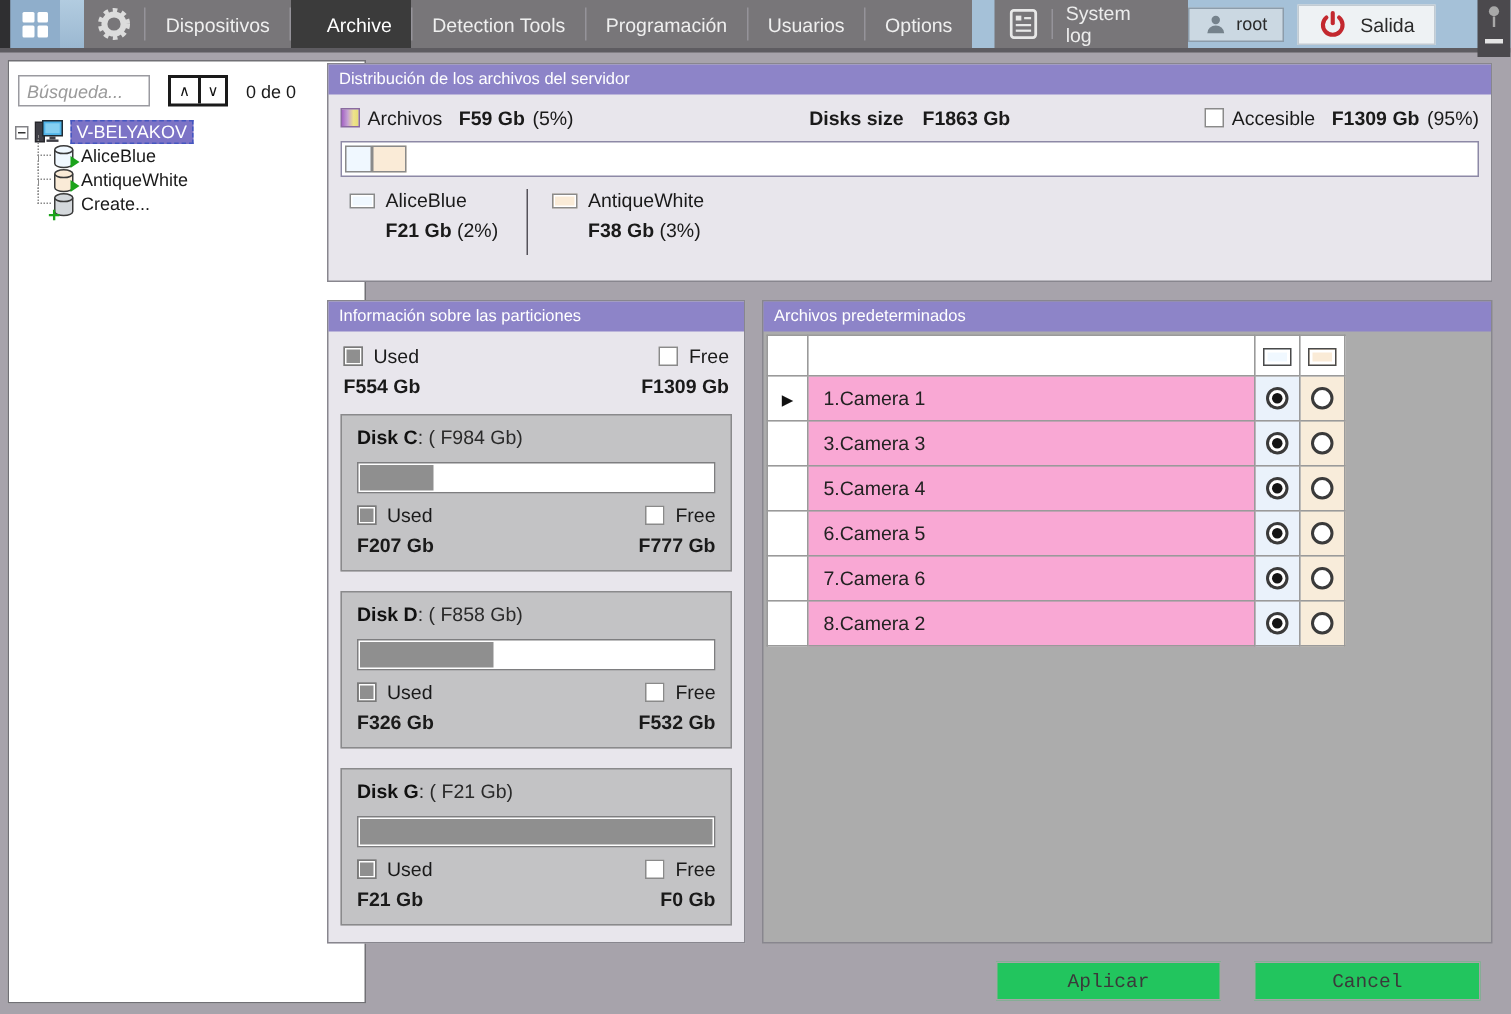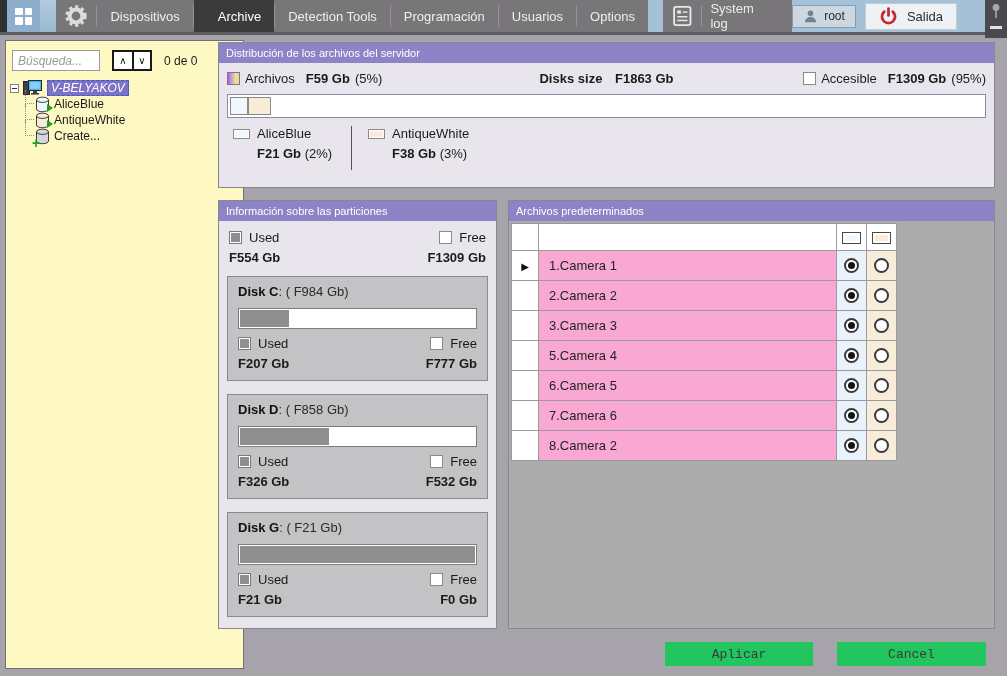--- a/index.html
+++ b/index.html
@@ -30,33 +30,33 @@
   .tb-strip2 { width:16px; background:#A5C1D8; }
   .tb-syslog { background:#787679; display:flex; align-items:center; gap:9px; padding:0 22px 0 10px; color:#ECECEC; font-size:13px; }
   .tb-right { flex:1; background:#A5C1D8; display:flex; align-items:center; justify-content:flex-end; gap:9px; padding-right:50px; }
   .tb-user { height:23px; background:#CBD8E2; border:1px solid #8C9CAA; display:flex; align-items:center; gap:6px; padding:0 10px; font-size:12px; color:#2A2A2A; }
   .tb-exit { height:27px; background:#EEF2F4; border:1px solid #C2CBD2; display:flex; align-items:center; gap:9px; padding:0 13px; font-size:13px; color:#2A2A2A; }
   .tb-pinstrip { position:absolute; top:0; right:0; width:22px; height:38px; background:#4B494D; display:flex; flex-direction:column; align-items:center; z-index:6; padding-top:3px; }
   .tb-minus { width:12px; height:3px; background:#E4E4E4; margin-top:6px; }
   .topbar-shadow { position:absolute; top:32px; left:0; width:1007px; height:3px; background:#5E5C61; }
 
   
-  .sidebar { position:absolute; left:5px; top:40px; width:239px; height:629px; background:#fef9c3; border:1px solid #717075; }
+  .sidebar { position:absolute; left:5px; top:40px; width:239px; height:629px; background:#ffffff; border:1px solid #717075; }
   .search-row { display:flex; align-items:center; padding:9px 6px 7px 6px; }
   .search-input { width:88px; height:21px; border:1px solid #9A9AA0; background:#FFF; padding:0 5px; font-family:"Liberation Sans",sans-serif; font-size:12px; }
   .search-input::placeholder { font-style:italic; color:#9A9A9A; }
   .find-group { display:flex; border:2px solid #1A1A1A; margin-left:12px; background:#FFF; }
   .find-btn { width:18px; height:17px; display:flex; align-items:center; justify-content:center; font-size:10px; color:#111; }
   .find-btn + .find-btn { border-left:2px solid #1A1A1A; }
   .match-count { margin-left:12px; font-size:12px; color:#1A1A1A; }
   .tree { padding:2px 4px; }
   .tree-row { display:flex; align-items:center; height:16px; gap:4px; font-size:12px; white-space:nowrap; }
   .expander { width:9px; height:9px; background:#FFF; border:1px solid #848488; position:relative; flex:none; }
   .expander::after { content:""; position:absolute; left:1px; top:3px; width:5px; height:1px; background:#333; }
-  .sel-label { background:#7C73C6; color:#FFF; padding:0 3px; border:1px dashed #4456C0;font-style:italic; }
+  .sel-label { background:#7C73C6; color:#FFF; padding:0 3px; border:1px dashed #4456C0; }
   .tree-children { margin-left:11px; }
   .tree-child { position:relative; display:flex; align-items:center; height:16px; gap:4px; padding-left:14px; font-size:12px; }
   .tree-child::before { content:""; position:absolute; left:4px; top:-6px; bottom:50%; width:8px; border-left:1px dotted #8A8A8A; border-bottom:1px dotted #8A8A8A; }
   .tree-child:not(.last)::after { content:""; position:absolute; left:4px; top:50%; bottom:-2px; border-left:1px dotted #8A8A8A; }
   .tree-icon { position:relative; width:15px; height:17px; flex:none; }
   .tree-icon .arrow { position:absolute; right:-3px; bottom:1px; width:0; height:0; border-left:6px solid #1BA31B; border-top:4px solid transparent; border-bottom:4px solid transparent; }
   .tree-icon .plus { position:absolute; left:-3px; bottom:-5px; color:#1BA31B; font-size:14px; font-weight:bold; line-height:14px; }
 
   
   .panel { position:absolute; background:#E8E6EC; border:1px solid #88868E; }
@@ -371,26 +371,20 @@
           <td class="c-r2" data-interactable="true"><span class="hdr-swatch" data-interactable="false" style="background: rgb(250, 235, 215);"></span></td>
         </tr>
         <tr class="row" data-interactable="false">
           <td class="c-sel" data-interactable="true"><span class="row-ptr" data-interactable="false">▶</span></td>
           <td class="c-name" data-interactable="true">1.Camera 1</td>
           <td class="c-r1" data-interactable="true"><span class="radio sel" data-interactable="true"></span></td>
           <td class="c-r2" data-interactable="true"><span class="radio" data-interactable="true"></span></td>
         </tr>
         <tr class="row" data-interactable="false">
           <td class="c-sel" data-interactable="true"></td>
-          <td class="c-name" data-interactable="true">2.Camera 2</td>
-          <td class="c-r1" data-interactable="true"><span class="radio sel" data-interactable="true"></span></td>
-          <td class="c-r2" data-interactable="true"><span class="radio" data-interactable="true"></span></td>
-        </tr>
-        <tr class="row" data-interactable="false">
-          <td class="c-sel" data-interactable="true"></td>
           <td class="c-name" data-interactable="true">3.Camera 3</td>
           <td class="c-r1" data-interactable="true"><span class="radio sel" data-interactable="true"></span></td>
           <td class="c-r2" data-interactable="true"><span class="radio" data-interactable="true"></span></td>
         </tr>
         <tr class="row" data-interactable="false">
           <td class="c-sel" data-interactable="true"></td>
           <td class="c-name" data-interactable="true">5.Camera 4</td>
           <td class="c-r1" data-interactable="true"><span class="radio sel" data-interactable="true"></span></td>
           <td class="c-r2" data-interactable="true"><span class="radio" data-interactable="true"></span></td>
         </tr>

